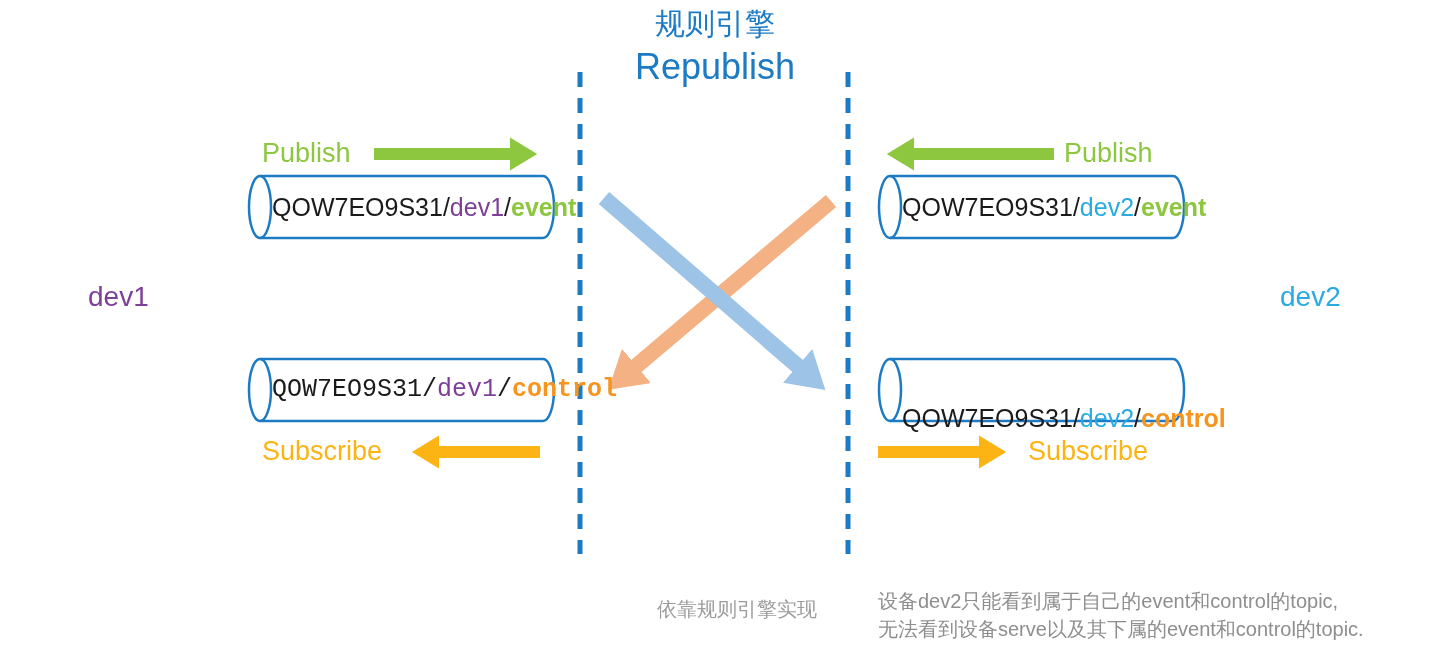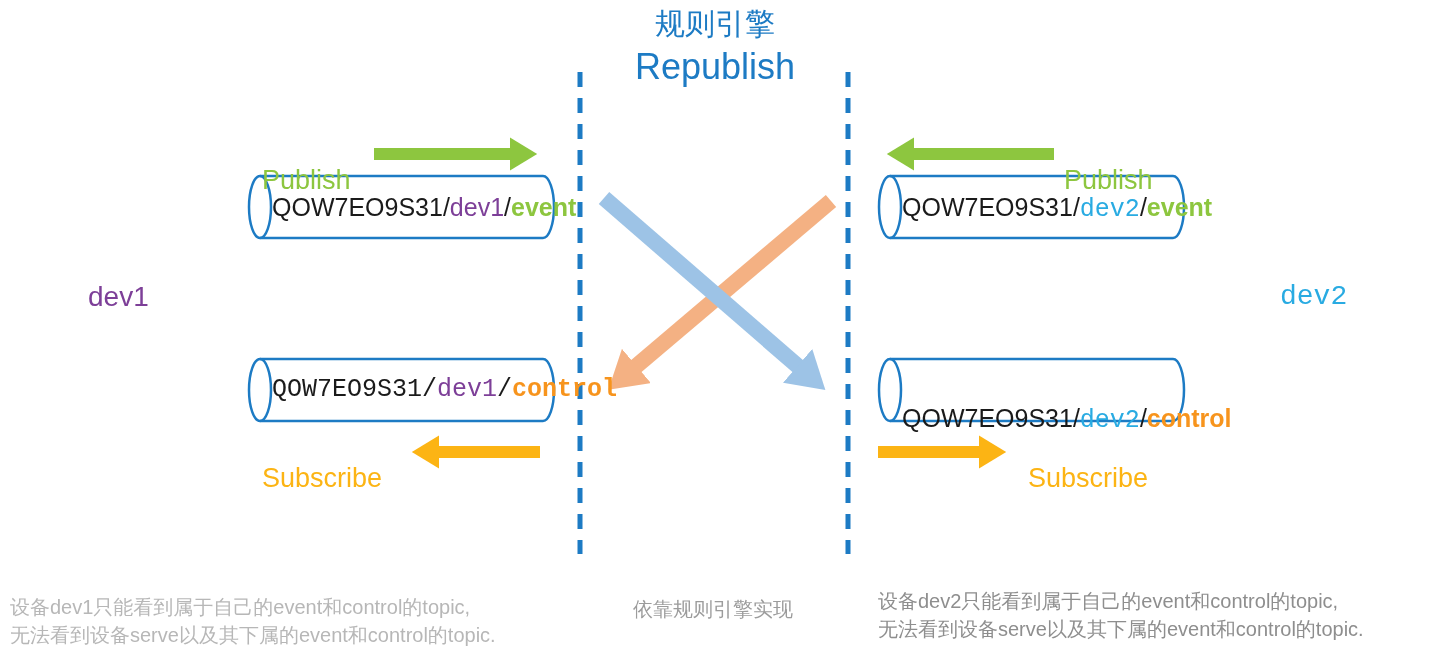--- a/index.html
+++ b/index.html
@@ -21,25 +21,25 @@
   .fill-green { fill:var(--green,#8dc63f); }
   .fill-gold { fill:var(--gold,#fcb414); }
   .fill-peach { fill:var(--peach,#f4b183); }
   .fill-lightblue { fill:var(--lightblue,#9dc3e6); }
   .cyl { fill:#ffffff; stroke:var(--blue,#1d7bc4); stroke-width:2.5; }
   .cyl-cap { fill:none; stroke:var(--blue,#1d7bc4); stroke-width:2.5; }
 
   
   .title { color:var(--blue,#1d7bc4); font-size:30px; text-align:center; width:300px; }
   .subtitle { color:var(--blue,#1d7bc4); font-size:36px; text-align:center; width:300px; }
-  .lbl { font-size:27px;margin-top:27px; }
+  .lbl { font-size:27px; }
   .green { color:var(--green,#8dc63f); }
   .gold { color:var(--gold,#fcb414);text-align:right; }
   .purple { color:var(--purple,#7d3f98); }
-  .cyan { color:var(--cyan,#29abe2);font-family:Liberation Mono, monospace; }
+  .cyan { color:var(--cyan,#29abe2); }
   .orange { color:var(--control,#f7941d); }
   .devlbl { font-size:28px; }
   .topic { font-size:25px; line-height:62px; height:62px; color:#1a1a1a; }
   .topic .bold { font-weight:bold; }
   .note { font-size:20px; line-height:28px; }
   .note-left { color:var(--gray_left,#b7b7b7); }
   .note-center { color:var(--gray_center,#9c9c9c); }
   .note-right { color:var(--gray_right,#8e8e8e); }
 </style>
 </head>
@@ -109,25 +109,21 @@
   <div class="abs topic" style="left:272px; top:359px;font-family:Liberation Mono, monospace;">
     <span>QOW7EO9S31/</span><span class="purple">dev1</span><span>/</span><span class="orange bold">control</span>
   </div>
   <div class="abs topic" style="left:902px; top:176px;">
     <span>QOW7EO9S31/</span><span class="cyan">dev2</span><span>/</span><span class="green bold">event</span>
   </div>
   <div class="abs topic" style="left:902px; top:359px;margin-top:28px;">
     <span>QOW7EO9S31/</span><span class="cyan">dev2</span><span>/</span><span class="orange bold">control</span>
   </div>
 
-  <div class="abs note note-left" style="left:10px; top:593px;">
-    <div>设备dev1只能看到属于自己的event和control的topic,</div>
-    <div>无法看到设备serve以及其下属的event和control的topic.</div>
-  </div>
-  <div class="abs note note-center" style="left:633px; top:595px;">
+  <div class="abs note note-center" style="left:657px; top:595px;">
     <div>依靠规则引擎实现</div>
   </div>
   <div class="abs note note-right" style="left:878px; top:587px;">
     <div>设备dev2只能看到属于自己的event和control的topic,</div>
     <div>无法看到设备serve以及其下属的event和control的topic.</div>
   </div>
 
 </div>
 
 </body></html>

